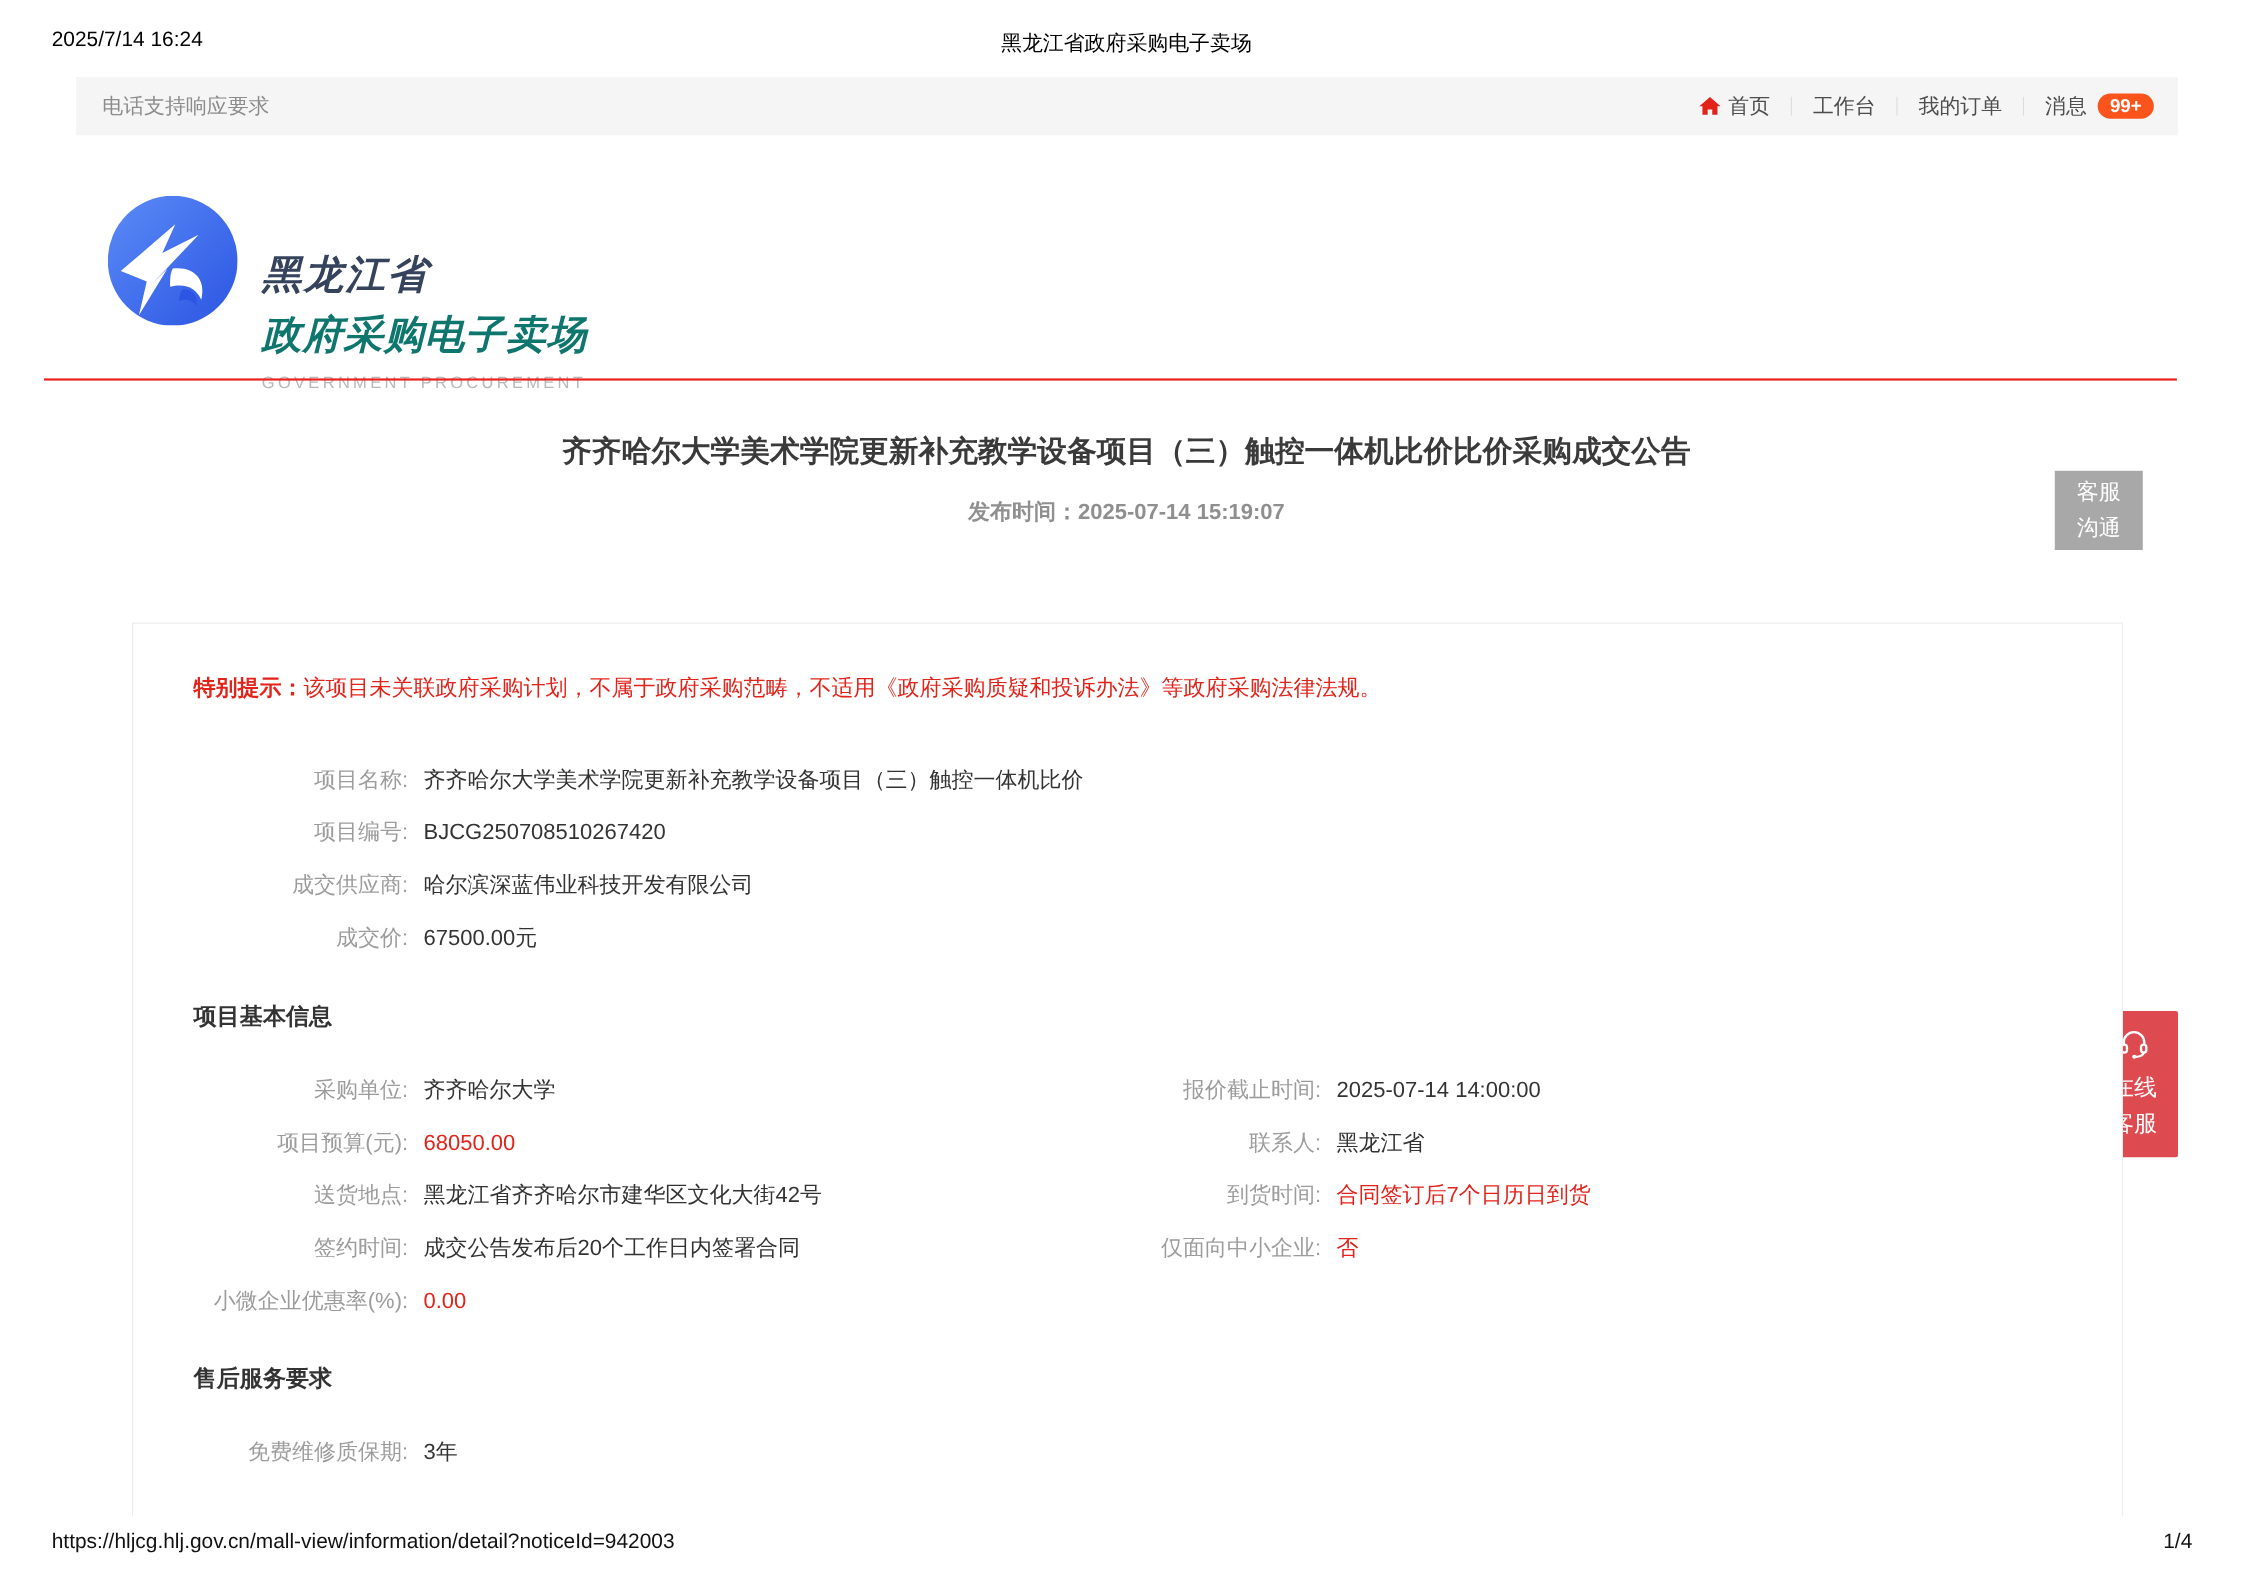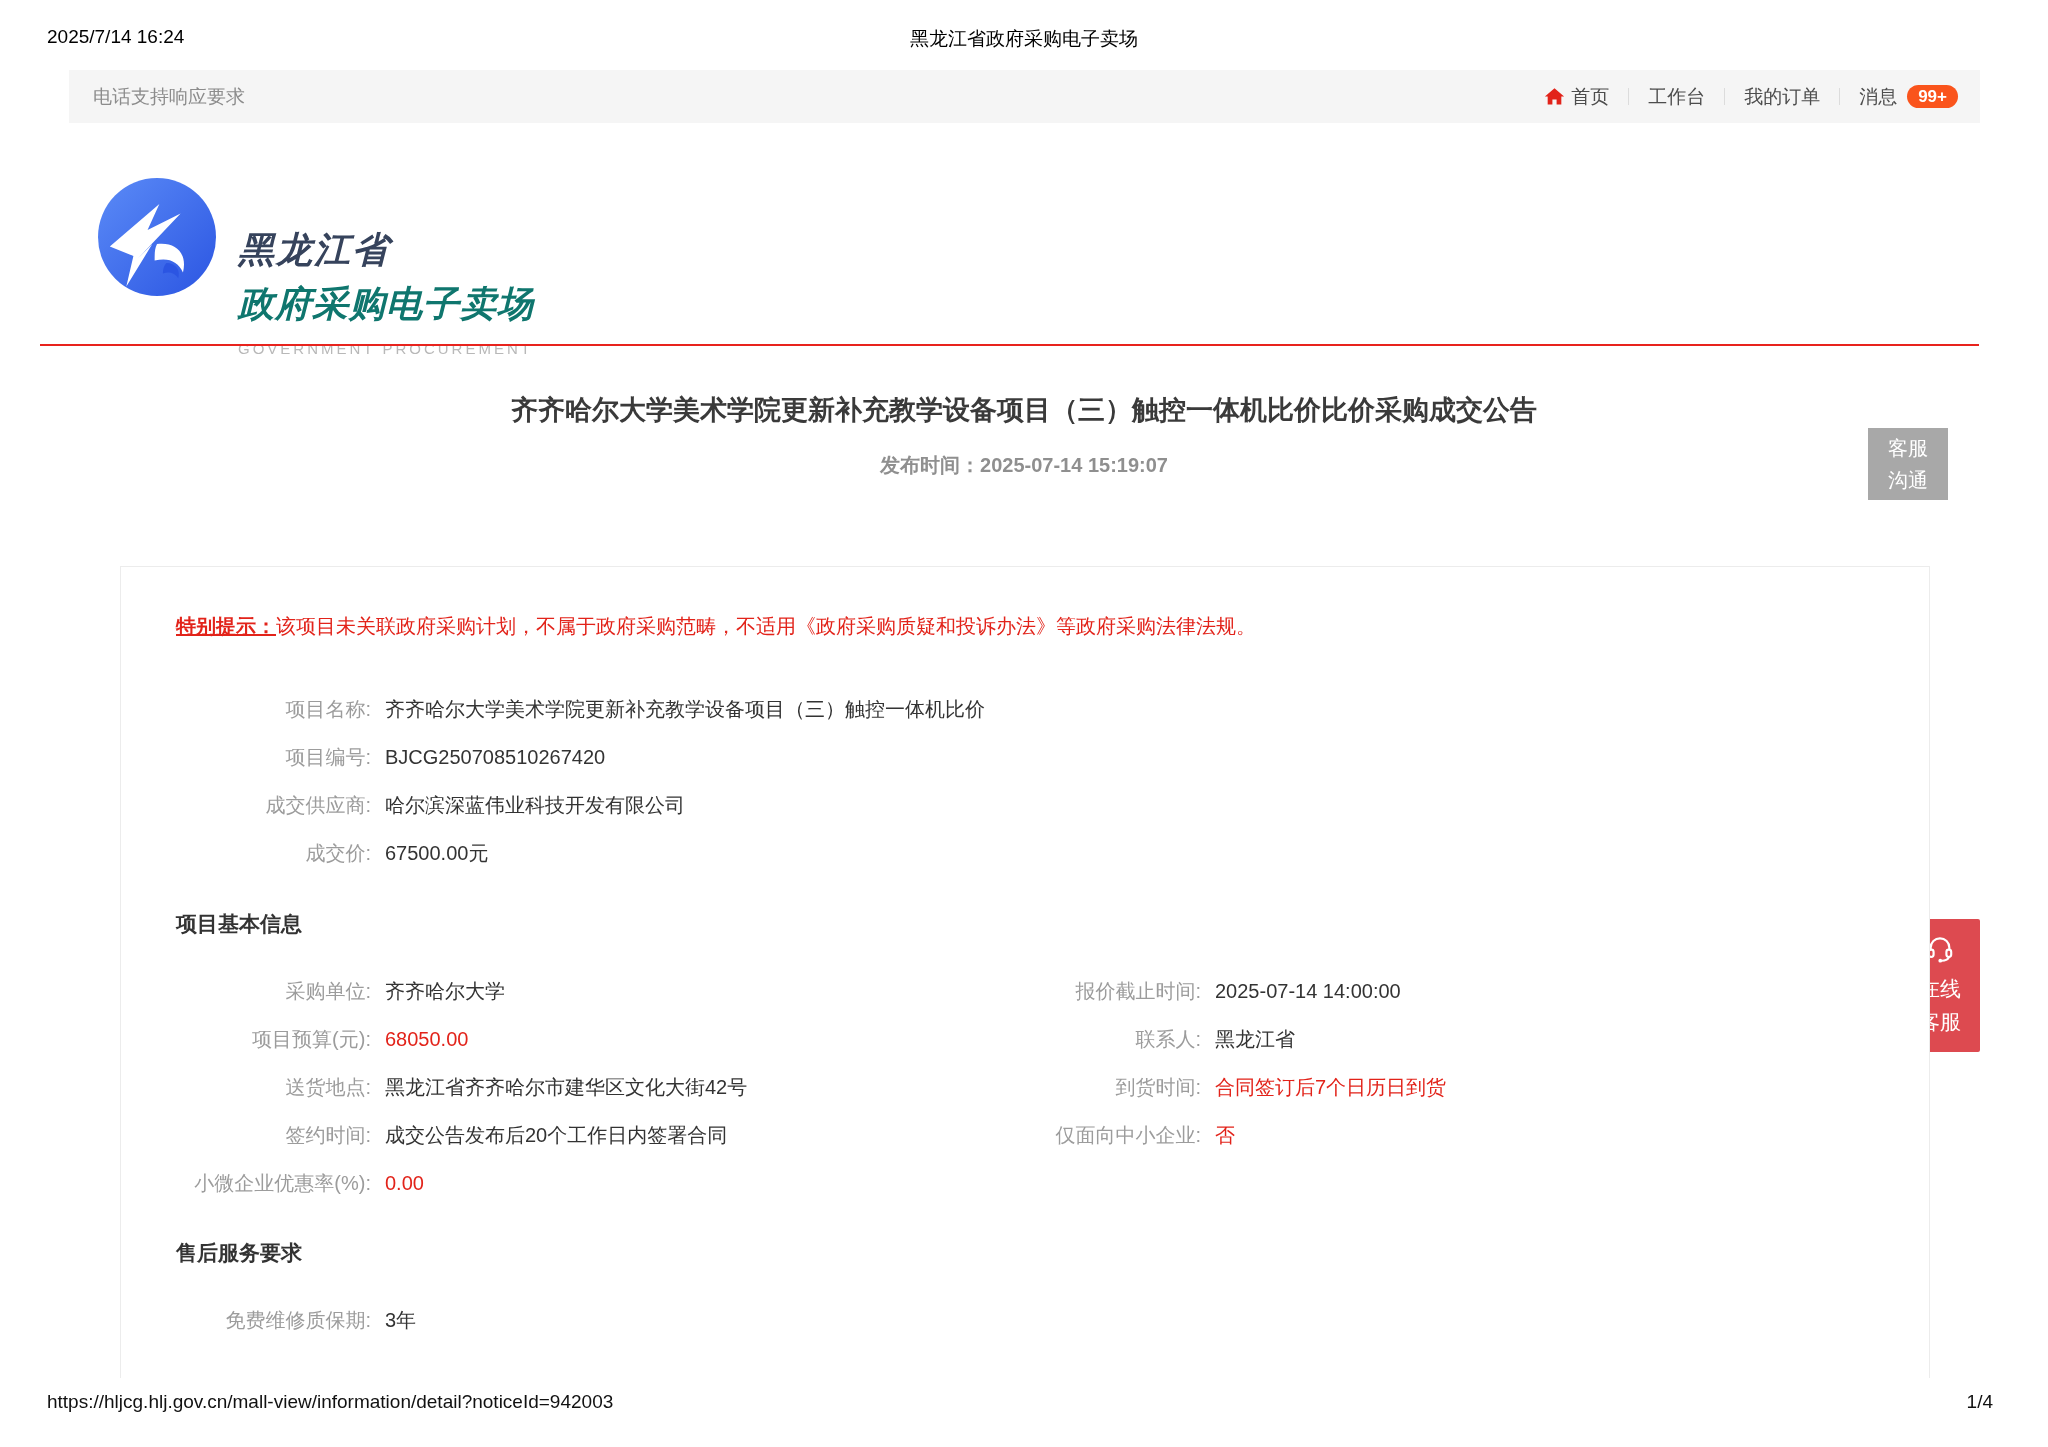--- a/index.html
+++ b/index.html
@@ -61,21 +61,21 @@
   .online-svc .hs { width:32px; height:32px; margin-bottom:8px; }
   .online-svc .ln { font-size:21px; line-height:1.55; }
 
   
   .card {
     position:absolute; left:120px; top:566px; width:1810px; height:812px;
     background:#fff; border:1px solid #ececec; border-bottom:none;
     padding:46px 55px 0 55px; font-size:20px;
   }
   .notice { color:#e2231a; font-size:20px; line-height:27px; }
-  .notice .nlbl { font-weight:bold;text-decoration:underline; }
+  .notice .nlbl { font-weight:bold; }
   .fields { margin-top:56px; }
   .srow { display:flex; margin-bottom:21px; line-height:27px; }
   .grid { margin-top:40px; }
   .grow { display:flex; margin-bottom:21px; line-height:27px; }
   .half { width:680px; }
   .half-r { flex:1; }
   .cell { display:flex; }
   .cell .lbl { color:#9c9c9c; flex-shrink:0; text-align:right; }
   .cell.left .lbl { width:195px; }
   .cell.right .lbl { width:345px; }

